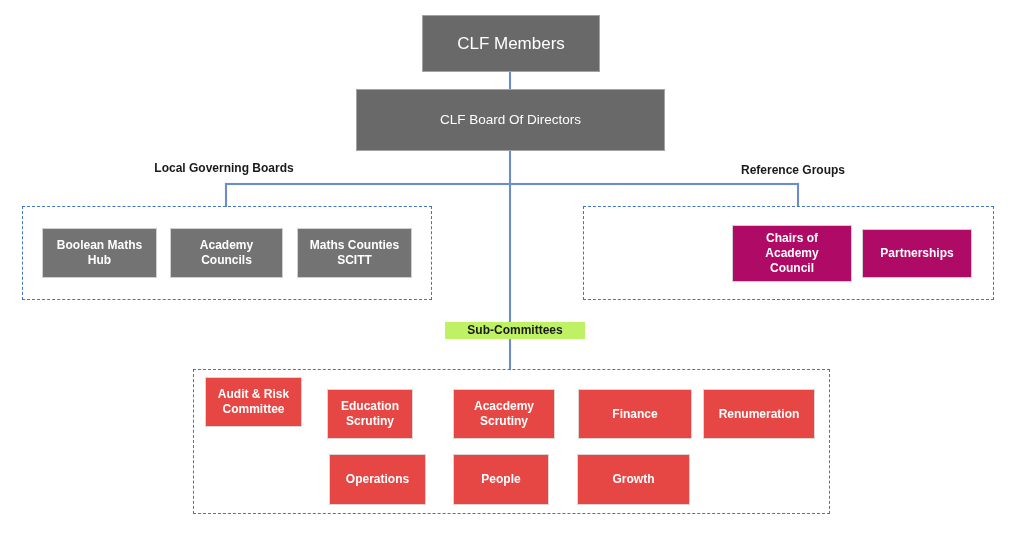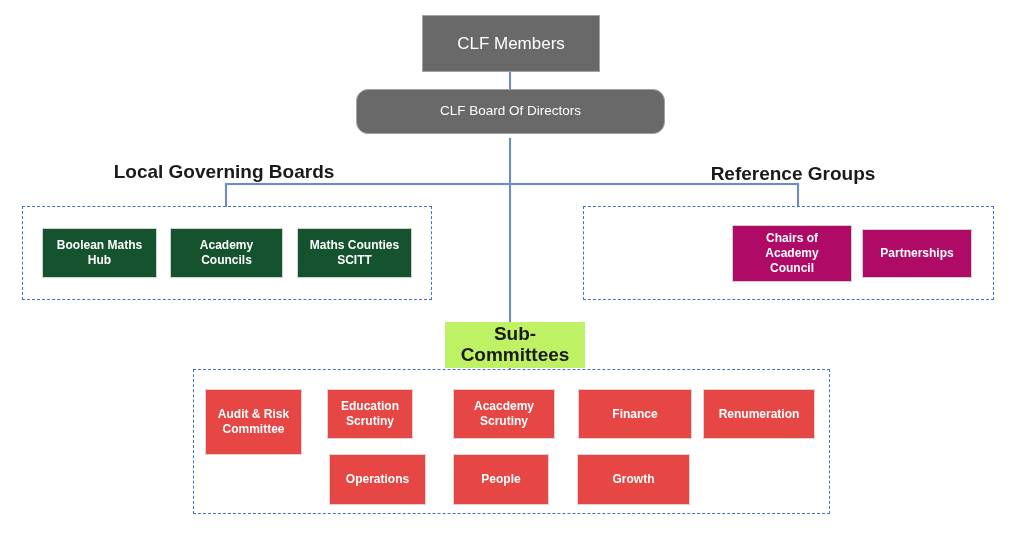--- a/index.html
+++ b/index.html
@@ -25,21 +25,21 @@
     color: #ffffff;
     line-height: 1.25;
     z-index: 3;
   }
   .gray {
     background: #696969;
     border: 1px solid #a3a3a3;
     font-weight: 400;
   }
   .teal {
-    background: #14532d;
+    background: #737373;
     border: 1px solid #d0d0d0;
     font-weight: 700;
     font-size: 12px;
     padding: 0 10px;
   }
   .magenta {
     background: #ae0a66;
     border: 1px solid #d0d0d0;
     font-weight: 700;
     font-size: 12px;
@@ -61,21 +61,21 @@
   }
   .line {
     position: absolute;
     background: #6d8cca;
     box-shadow: 0 0 1px #a8bee0;
     z-index: 1;
   }
   .group-title {
     position: absolute;
     font-weight: 700;
-    font-size: 19px;
+    font-size: 12px;
     color: #1a1a1a;
     text-align: center;
     line-height: 1.1;
     z-index: 4;
   }
   .title-on-line {
     background: #bef264;
     padding: 2px 0;
   }
 </style>
@@ -86,42 +86,42 @@
 
   <div class="line" style="left:509px; top:71px; width:2px; height:19px;"></div>
   <div class="line" style="left:509px; top:138px; width:2px; height:46px;"></div>
   <div class="line" style="left:225px; top:183px; width:574px; height:2px;"></div>
   <div class="line" style="left:225px; top:183px; width:2px; height:24px;"></div>
   <div class="line" style="left:797px; top:183px; width:2px; height:24px;"></div>
   <div class="line" style="left:509px; top:183px; width:2px; height:187px;"></div>
 
   <div class="node gray" style="left:422px; top:15px; width:178px; height:57px; font-size:17px;">CLF Members</div>
 
-  <div class="node gray" style="left:356px; top:89px; width:309px; height:45px; font-size:13.5px;border-radius:12px;">CLF Board Of Directors</div>
+  <div class="node gray" style="left:356px; top:89px; width:309px; height:62px; font-size:13.5px;">CLF Board Of Directors</div>
 
   <div class="group-title" style="left:104px; top:162px; width:240px;">Local Governing Boards</div>
 
   <div class="group-title" style="left:673px; top:164px; width:240px;">Reference Groups</div>
 
   <div class="group-title title-on-line" style="left:445px; top:322px; width:140px;">Sub-Committees</div>
 
   <div class="dashed" style="left:22px; top:206px; width:410px; height:94px;"></div>
 
   <div class="node teal" style="left:42px; top:228px; width:115px; height:50px;">Boolean Maths Hub</div>
   <div class="node teal" style="left:170px; top:228px; width:113px; height:50px;">Academy Councils</div>
   <div class="node teal" style="left:297px; top:228px; width:115px; height:50px;">Maths Counties SCITT</div>
 
   <div class="dashed" style="left:583px; top:206px; width:411px; height:94px;"></div>
 
   <div class="node magenta" style="left:732px; top:225px; width:120px; height:57px;">Chairs of Academy Council</div>
   <div class="node magenta" style="left:862px; top:229px; width:110px; height:49px;">Partnerships</div>
 
   <div class="dashed" style="left:193px; top:369px; width:637px; height:145px;"></div>
 
-  <div class="node red" style="left:205px; top:389px; width:97px; height:66px;">Audit &amp; Risk Committee</div>
+  <div class="node red" style="left:205px; top:377px; width:97px; height:50px;">Audit &amp; Risk Committee</div>
   <div class="node red" style="left:327px; top:389px; width:86px; height:50px;">Education Scrutiny</div>
   <div class="node red" style="left:453px; top:389px; width:102px; height:50px;">Acacdemy Scrutiny</div>
   <div class="node red" style="left:578px; top:389px; width:114px; height:50px;">Finance</div>
   <div class="node red" style="left:703px; top:389px; width:112px; height:50px;">Renumeration</div>
 
   <div class="node red" style="left:329px; top:454px; width:97px; height:51px;">Operations</div>
   <div class="node red" style="left:453px; top:454px; width:96px; height:51px;">People</div>
   <div class="node red" style="left:577px; top:454px; width:113px; height:51px;">Growth</div>
 
 </div>

